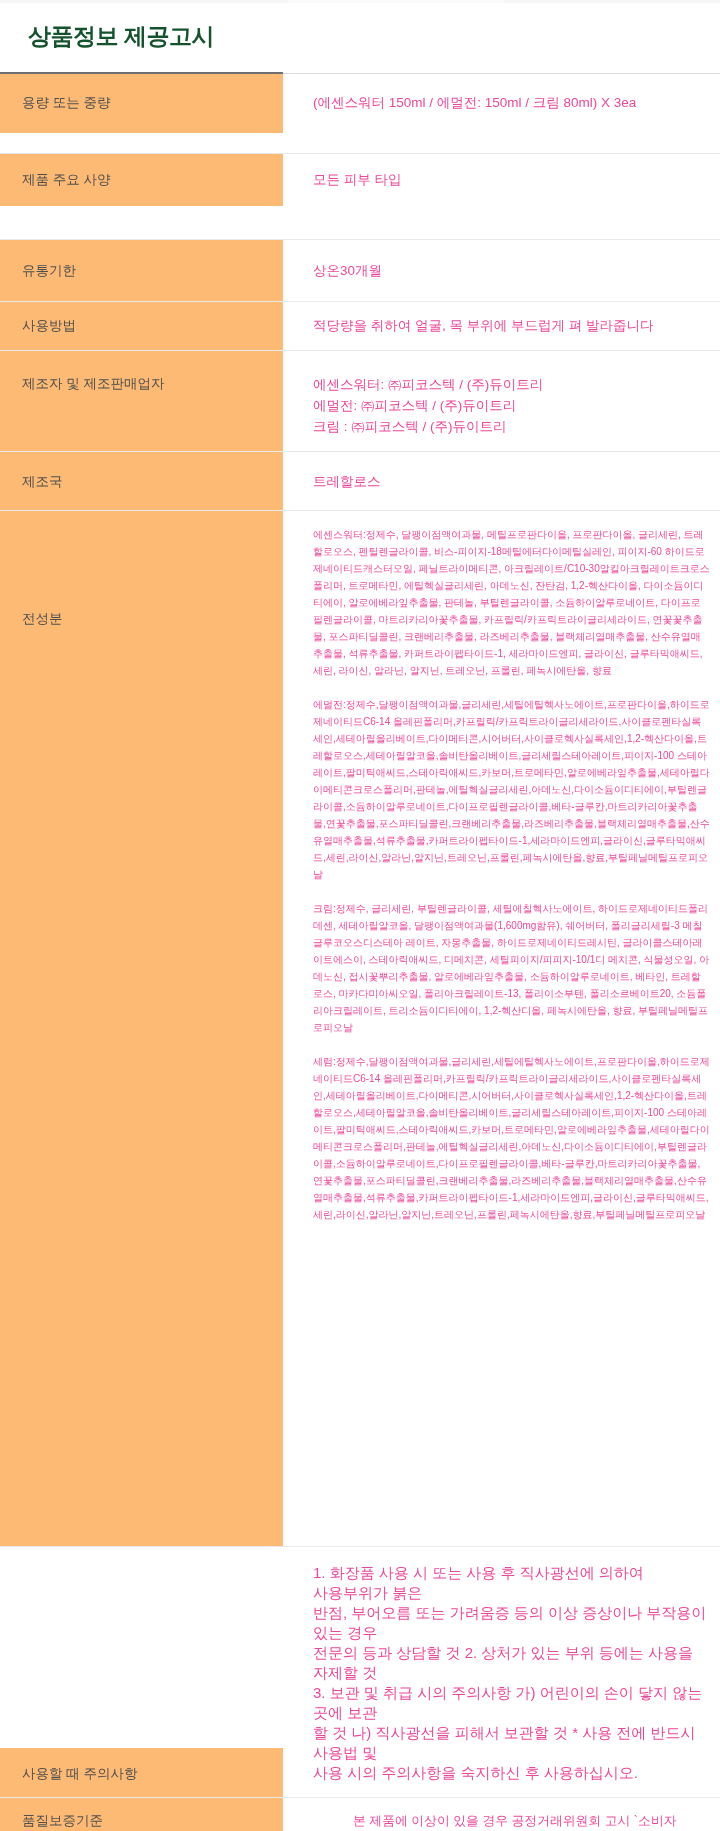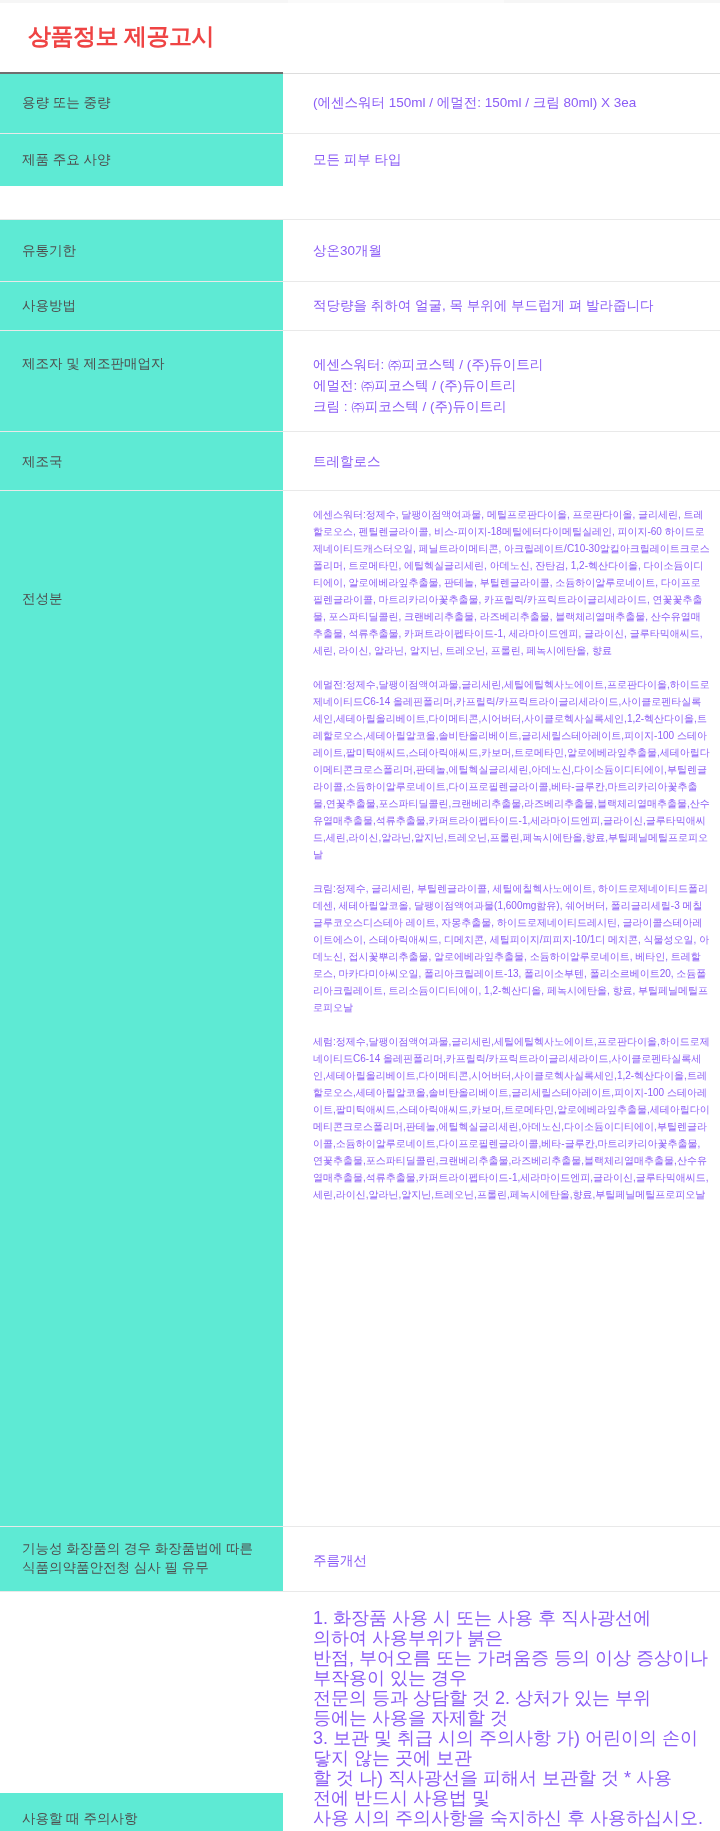--- a/index.html
+++ b/index.html
@@ -14,21 +14,21 @@
     height: 3px; width: 100%;
     background: linear-gradient(to right, #ededed 0 40%, #f5f5f5 40% 70%, #ededed 70% 100%);
     opacity: .5;
   }
 
   h1.page-title {
     margin: 20px 0 0 28px;
     font-size: 23px;
     line-height: 26px;
     font-weight: 700;
-    color: #ef4444;
+    color: #14532d;
     letter-spacing: -0.5px;
   }
 
   .info-table {
     margin-top: 25px;
     width: 720px;
     border-bottom: 1px solid #e9e9e9;
     position: relative;
   }
   
@@ -45,52 +45,52 @@
     left: 283px; top: -1px;
     width: 437px; height: 1px;
     background: #dddddd;
   }
 
   .info-row { display: flex; align-items: stretch; border-top: 1px solid #e9e9e9; box-sizing: border-box; }
   .info-row:first-child { border-top: none; }
 
   .row-label {
     width: 283px; box-sizing: border-box;
-    background: #5eead4;
+    background: #fdba74;
     padding: 19px 12px 14px 22px;
     font-size: 13.5px; line-height: 19px;
     color: #4f4f4f;
     word-break: keep-all;
     flex: none;
   }
   .row-value {
     flex: 1; box-sizing: border-box;
     padding: 19px 10px 14px 30px;
     font-size: 13.5px; line-height: 20px;
-    color: #8b5cf6;
+    color: #ec4899;
     word-break: keep-all;
   }
   .pre { white-space: pre-line; }
 
   
   .r1  { min-height: 59px; }
-  .r2  { min-height: 53px; } .r2 .row-label, .r2 .row-value { padding-top: 16px; }
+  .r2  { min-height: 53px; margin-top: 20px; } .r2 .row-label, .r2 .row-value { padding-top: 16px; }
   .r3  { min-height: 62px; margin-top: 33px; } .r3 .row-label, .r3 .row-value { padding-top: 21px; }
   .r4  { min-height: 48px; } .r4 .row-label, .r4 .row-value { padding-top: 14px; }
   .r5  { min-height: 95px; } .r5 .row-label, .r5 .row-value { padding-top: 23px; }
   .r5 .row-value { line-height: 21px; }
   .r6  { min-height: 59px; } .r6 .row-label, .r6 .row-value { padding-top: 20px; }
   .r7  { min-height: 1036px; }
   .r7 .row-label { padding-top: 98px; }
   .r7 .row-value { padding-top: 15px; font-size: 10px; line-height: 17px; word-break: break-all; }
   .r7 .row-value p { margin: 0 0 17px 0; }
   .r7 .row-value p:last-child { margin-bottom: 9px; }
   .r8  { min-height: 65px; } .r8 .row-label { padding-top: 12px; } .r8 .row-value { padding-top: 24px; }
   .r9  { min-height: 134px; align-items: flex-end; } .r9 .row-label { padding-top: 16px; }
-  .r9 .row-value { padding-top: 16px; font-size: 18px; line-height: 20px; }
+  .r9 .row-value { padding-top: 16px; font-size: 15px; line-height: 20px; }
   .r10 { min-height: 54px; gap: 40px; } .r10 .row-label, .r10 .row-value { padding-top: 13px; }
   .r10 .row-value { font-size: 12.8px; line-height: 20px; }
   .r11 { min-height: 59px; } .r11 .row-label { padding-top: 20px; }
 </style>
 </head>
 <body>
 
 <div class="top-artifact"></div>
 
 <h1 class="page-title">상품정보 제공고시</h1>
@@ -132,24 +132,20 @@
   <div class="info-row r7">
     <div class="row-label">전성분</div>
     <div class="row-value">
       <p>에센스워터:정제수, 달팽이점액여과물, 메틸프로판다이올, 프로판다이올, 글리세린, 트레할로오스, 펜틸렌글라이콜, 비스-피이지-18메틸에터다이메틸실레인, 피이지-60 하이드로제네이티드캐스터오일, 페닐트라이메티콘, 아크릴레이트/C10-30알킬아크릴레이트크로스폴리머, 트로메타민, 에틸헥실글리세린, 아데노신, 잔탄검, 1,2-헥산다이올, 다이소듐이디티에이, 알로에베라잎추출물, 판테놀, 부틸렌글라이콜, 소듐하이알루로네이트, 다이프로필렌글라이콜, 마트리카리아꽃추출물, 카프릴릭/카프릭트라이글리세라이드, 연꽃꽃추출물, 포스파티딜콜린, 크랜베리추출물, 라즈베리추출물, 블랙체리열매추출물, 산수유열매추출물, 석류추출물, 카퍼트라이펩타이드-1, 세라마이드엔피, 글라이신, 글루타믹애씨드, 세린, 라이신, 알라닌, 알지닌, 트레오닌, 프롤린, 페녹시에탄올, 향료</p>
       <p>에멀전:정제수,달팽이점액여과물,글리세린,세틸에틸헥사노에이트,프로판다이올,하이드로제네이티드C6-14 올레핀폴리머,카프릴릭/카프릭트라이글리세라이드,사이클로펜타실록세인,세테아릴올리베이트,다이메티콘,시어버터,사이클로헥사실록세인,1,2-헥산다이올,트레할로오스,세테아릴알코올,솔비탄올리베이트,글리세릴스테아레이트,피이지-100 스테아레이트,팔미틱애씨드,스테아릭애씨드,카보머,트로메타민,알로에베라잎추출물,세테아릴다이메티콘크로스폴리머,판테놀,에틸헥실글리세린,아데노신,다이소듐이디티에이,부틸렌글라이콜,소듐하이알루로네이트,다이프로필렌글라이콜,베타-글루칸,마트리카리아꽃추출물,연꽃추출물,포스파티딜콜린,크랜베리추출물,라즈베리추출물,블랙체리열매추출물,산수유열매추출물,석류추출물,카퍼트라이펩타이드-1,세라마이드엔피,글라이신,글루타믹애씨드,세린,라이신,알라닌,알지닌,트레오닌,프롤린,페녹시에탄올,향료,부틸페닐메틸프로피오날</p>
       <p>크림:정제수, 글리세린, 부틸렌글라이콜, 세틸에칠헥사노에이트, 하이드로제네이티드폴리데센, 세테아릴알코올, 달팽이점액여과물(1,600mg함유), 쉐어버터, 폴리글리세릴-3 메칠글루코오스디스테아 레이트, 자몽추출물, 하이드로제네이티드레시틴, 글라이콜스테아레이트에스이, 스테아릭애씨드, 디메치콘, 세틸피이지/피피지-10/1디 메치콘, 식물성오일, 아데노신, 접시꽃뿌리추출물, 알로에베라잎추출물, 소듐하이알루로네이트, 베타인, 트레할로스, 마카다미아씨오일, 폴리아크릴레이트-13, 폴리이소부텐, 폴리소르베이트20, 소듐폴리아크릴레이트, 트리소듐이디티에이, 1,2-헥산디올, 페녹시에탄올, 향료, 부틸페닐메틸프로피오날</p>
       <p>세럼:정제수,달팽이점액여과물,글리세린,세틸에틸헥사노에이트,프로판다이올,하이드로제네이티드C6-14 올레핀폴리머,카프릴릭/카프릭트라이글리세라이드,사이클로펜타실록세인,세테아릴올리베이트,다이메티콘,시어버터,사이클로헥사실록세인,1,2-헥산다이올,트레할로오스,세테아릴알코올,솔비탄올리베이트,글리세릴스테아레이트,피이지-100 스테아레이트,팔미틱애씨드,스테아릭애씨드,카보머,트로메타민,알로에베라잎추출물,세테아릴다이메티콘크로스폴리머,판테놀,에틸헥실글리세린,아데노신,다이소듐이디티에이,부틸렌글라이콜,소듐하이알루로네이트,다이프로필렌글라이콜,베타-글루칸,마트리카리아꽃추출물,연꽃추출물,포스파티딜콜린,크랜베리추출물,라즈베리추출물,블랙체리열매추출물,산수유열매추출물,석류추출물,카퍼트라이펩타이드-1,세라마이드엔피,글라이신,글루타믹애씨드,세린,라이신,알라닌,알지닌,트레오닌,프롤린,페녹시에탄올,향료,부틸페닐메틸프로피오날</p>
     </div>
   </div>
 
-  <div class="info-row r8">
-    <div class="row-label">기능성 화장품의 경우 화장품법에 따른 식품의약품안전청 심사 필 유무</div>
-    <div class="row-value">주름개선</div>
-  </div>
 
   <div class="info-row r9">
     <div class="row-label">사용할 때 주의사항</div>
     <div class="row-value pre">1. 화장품 사용 시 또는 사용 후 직사광선에 의하여 사용부위가 붉은
 반점, 부어오름 또는 가려움증 등의 이상 증상이나 부작용이 있는 경우
 전문의 등과 상담할 것 2. 상처가 있는 부위 등에는 사용을 자제할 것
 3. 보관 및 취급 시의 주의사항 가) 어린이의 손이 닿지 않는 곳에 보관
 할 것 나) 직사광선을 피해서 보관할 것 * 사용 전에 반드시 사용법 및
 사용 시의 주의사항을 숙지하신 후 사용하십시오.</div>
   </div>

